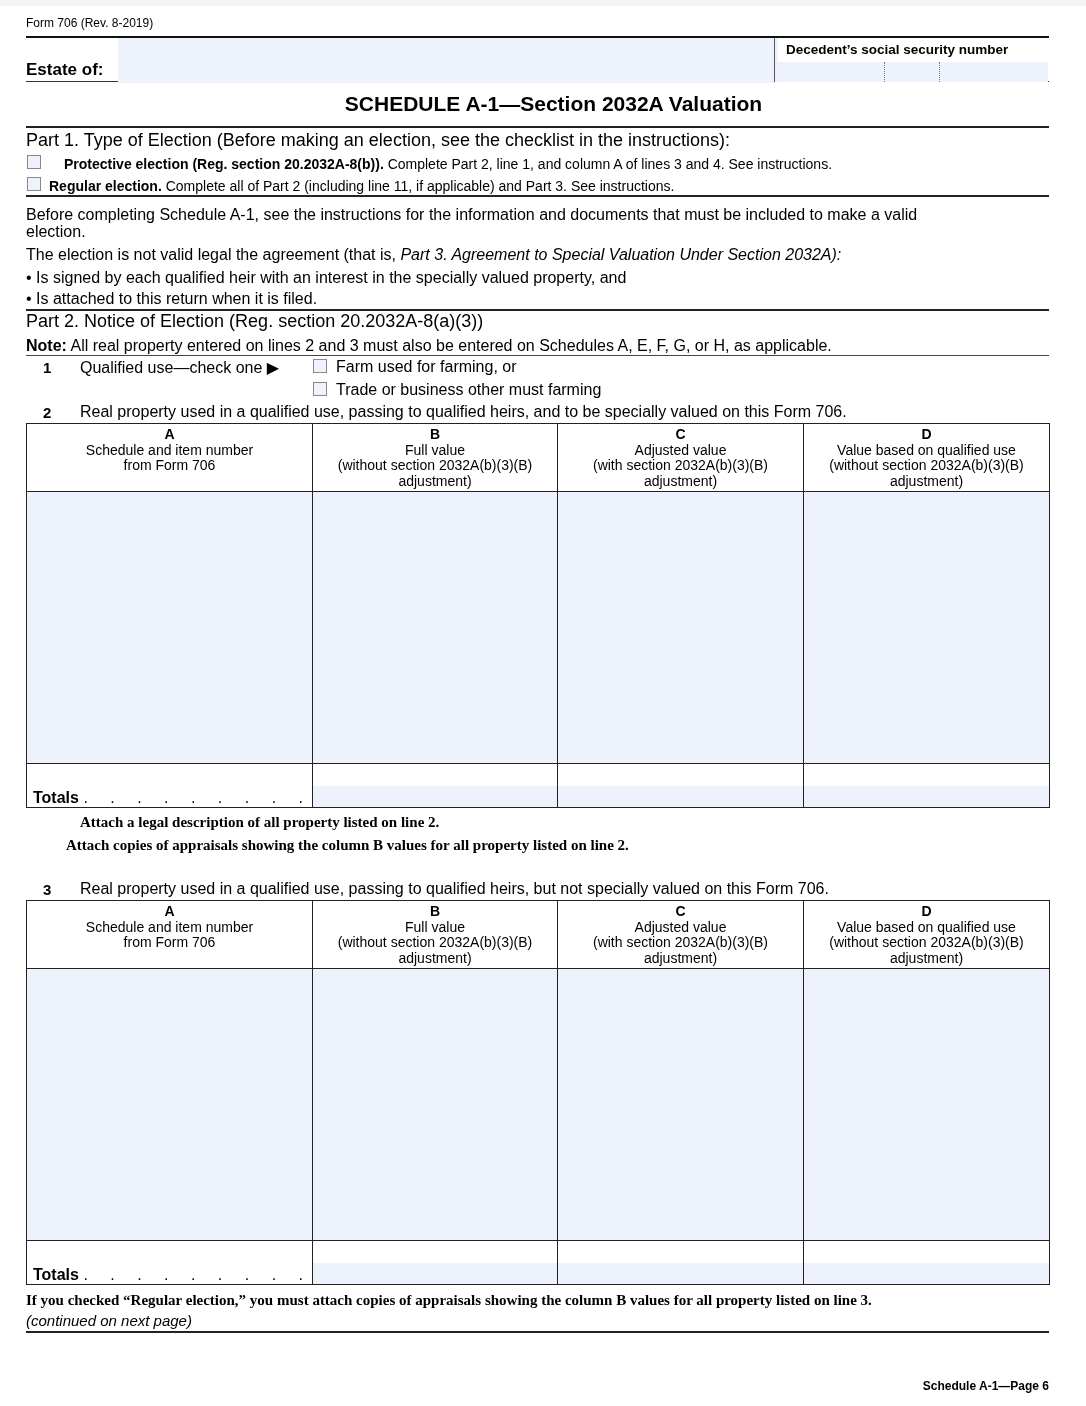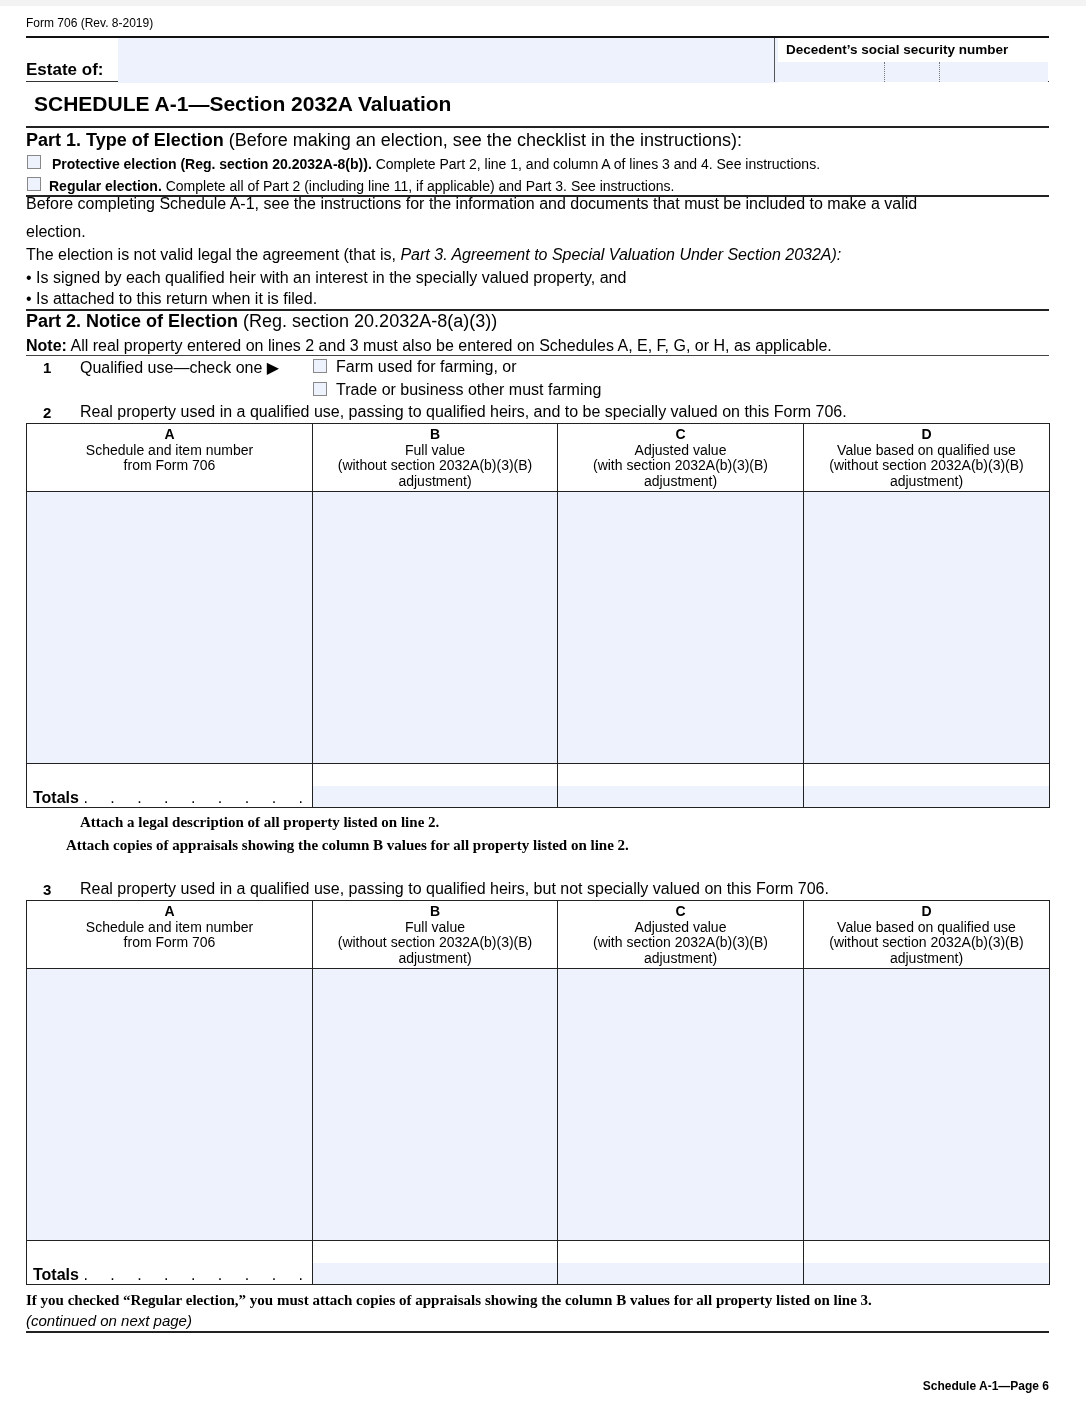--- a/index.html
+++ b/index.html
@@ -7,26 +7,26 @@
   .topshade { position: absolute; left: 0; top: 0; width: 1086px; height: 6px; background: #f3f3f3; }
   .abs { position: absolute; }
   .form-id { left: 26px; top: 16px; font-size: 12px; }
   .hdr { left: 26px; top: 36px; width: 1023px; height: 46px; border-top: 2px solid #111; border-bottom: 1px solid #333; box-sizing: border-box; }
   .estate-label { position: absolute; left: 0; bottom: 1px; font-size: 17px; font-weight: bold; }
   .estate-field { position: absolute; left: 92px; top: 0; width: 656px; height: 43px; background: #eef2fd; border: none; outline: none; }
   .ssn-box { position: absolute; left: 748px; top: 0; width: 275px; height: 44px; border-left: 1.5px solid #555; box-sizing: border-box; }
   .ssn-label { position: absolute; left: 11px; top: 4px; font-size: 13.5px; font-weight: bold; white-space: nowrap; }
   .ssn-field { position: absolute; left: 1px; top: 24px; width: 272px; height: 20px; background: #eef2fd; }
   .ssn-sep { position: absolute; top: 0; height: 20px; border-left: 1px dotted #777; }
-  .title { left: 34px; top: 92px; width: 1023px; font-size: 21px; font-weight: bold; }
+  .title { left: 42px; top: 92px; width: 1023px; text-align: center; font-size: 21px; font-weight: bold; }
   .rule { position: absolute; left: 26px; width: 1023px; }
   .r2 { border-top: 2px solid #222; }
   .r1 { border-top: 1px solid #444; }
   .part-title { font-size: 18px; white-space: nowrap; }
-  .part-title b { font-weight: bold; }
+  .part-title b { font-weight: normal; }
   .cb { position: absolute; width: 14px; height: 14px; background: #eef2fd; border: 1px solid #888; box-sizing: border-box; cursor: pointer; }
   .small { font-size: 14px; white-space: nowrap; }
   .body { font-size: 16px; white-space: nowrap; }
   .num { font-weight: bold; font-size: 15px; }
   table.grid { position: absolute; left: 26px; width: 1023px; border-collapse: collapse; table-layout: fixed; }
   table.grid td, table.grid th { border: 1px solid #222; padding: 0; vertical-align: top; }
   table.grid th { font-weight: normal; font-size: 14px; line-height: 15.5px; text-align: center; padding-top: 3px; height: 64px; }
   table.grid th .col-letter { font-weight: bold; display: block; }
   td.data-cell { background: #eef2fd; height: 271px; }
   td.tot-label { height: 43px; position: relative; border-top: 1.5px solid #222; }
@@ -55,28 +55,28 @@
     </div>
   </div>
 </div>
 
 <div class="abs title">SCHEDULE A-1—Section 2032A Valuation</div>
 <div class="rule r2" style="top:126px"></div>
 
 <div class="abs part-title" style="left:26px;top:130px"><b>Part 1. Type of Election</b><span> (Before making an election, see the checklist in the instructions):</span></div>
 
 <div class="cb" style="left:27px;top:155px"></div>
-<div class="abs small" style="left:52px;top:156px"><b>Protective election (Reg. section 20.2032A-8(b)).</b><span> Complete Part 2, line 1, and column A of lines 3 and 4. See instructions.</span></div>
+<div class="abs small" style="left:64px;top:156px"><b>Protective election (Reg. section 20.2032A-8(b)).</b><span> Complete Part 2, line 1, and column A of lines 3 and 4. See instructions.</span></div>
 
 <div class="cb" style="left:27px;top:177px"></div>
 <div class="abs small" style="left:49px;top:178px"><b>Regular election.</b><span> Complete all of Part 2 (including line 11, if applicable) and Part 3. See instructions.</span></div>
 
 <div class="rule r2" style="top:195px"></div>
 
-<div class="abs body" style="left:26px;top:195px">Before completing Schedule A-1, see the instructions for the information and documents that must be included to make a valid</div>
+<div class="abs body" style="left:26px;top:206px">Before completing Schedule A-1, see the instructions for the information and documents that must be included to make a valid</div>
 <div class="abs body" style="left:26px;top:223px">election.</div>
 <div class="abs body" style="left:26px;top:246px"><span>The election is not valid legal the agreement (that is, </span><i>Part 3. Agreement to Special Valuation Under Section 2032A):</i></div>
 <div class="abs body" style="left:26px;top:269px">• Is signed by each qualified heir with an interest in the specially valued property, and</div>
 <div class="abs body" style="left:26px;top:290px">• Is attached to this return when it is filed.</div>
 
 <div class="rule r2" style="top:309px"></div>
 
 <div class="abs part-title" style="left:26px;top:311px"><b>Part 2. Notice of Election</b><span> (Reg. section 20.2032A-8(a)(3))</span></div>
 <div class="abs body" style="left:26px;top:337px"><b>Note:</b><span> All real property entered on lines 2 and 3 must also be entered on Schedules A, E, F, G, or H, as applicable.</span></div>
 <div class="rule r1" style="top:355px"></div>

